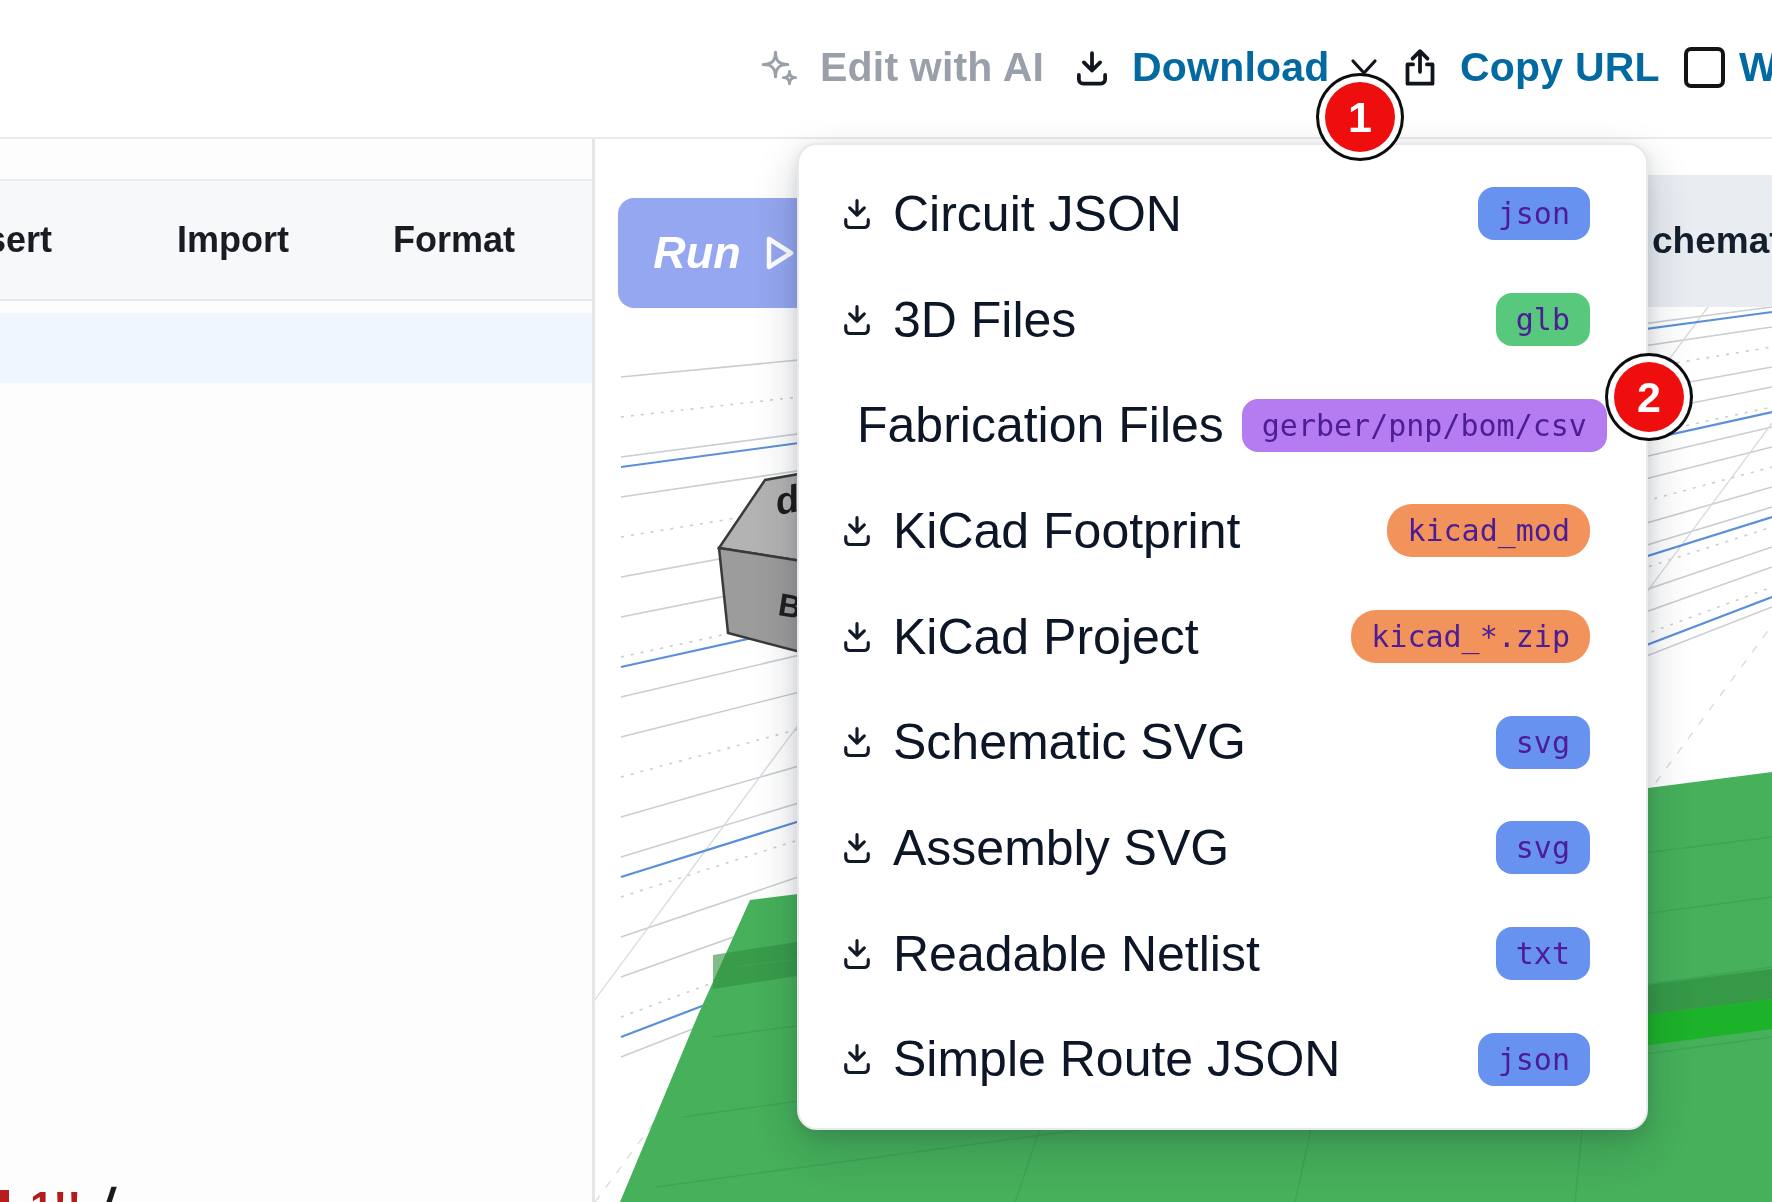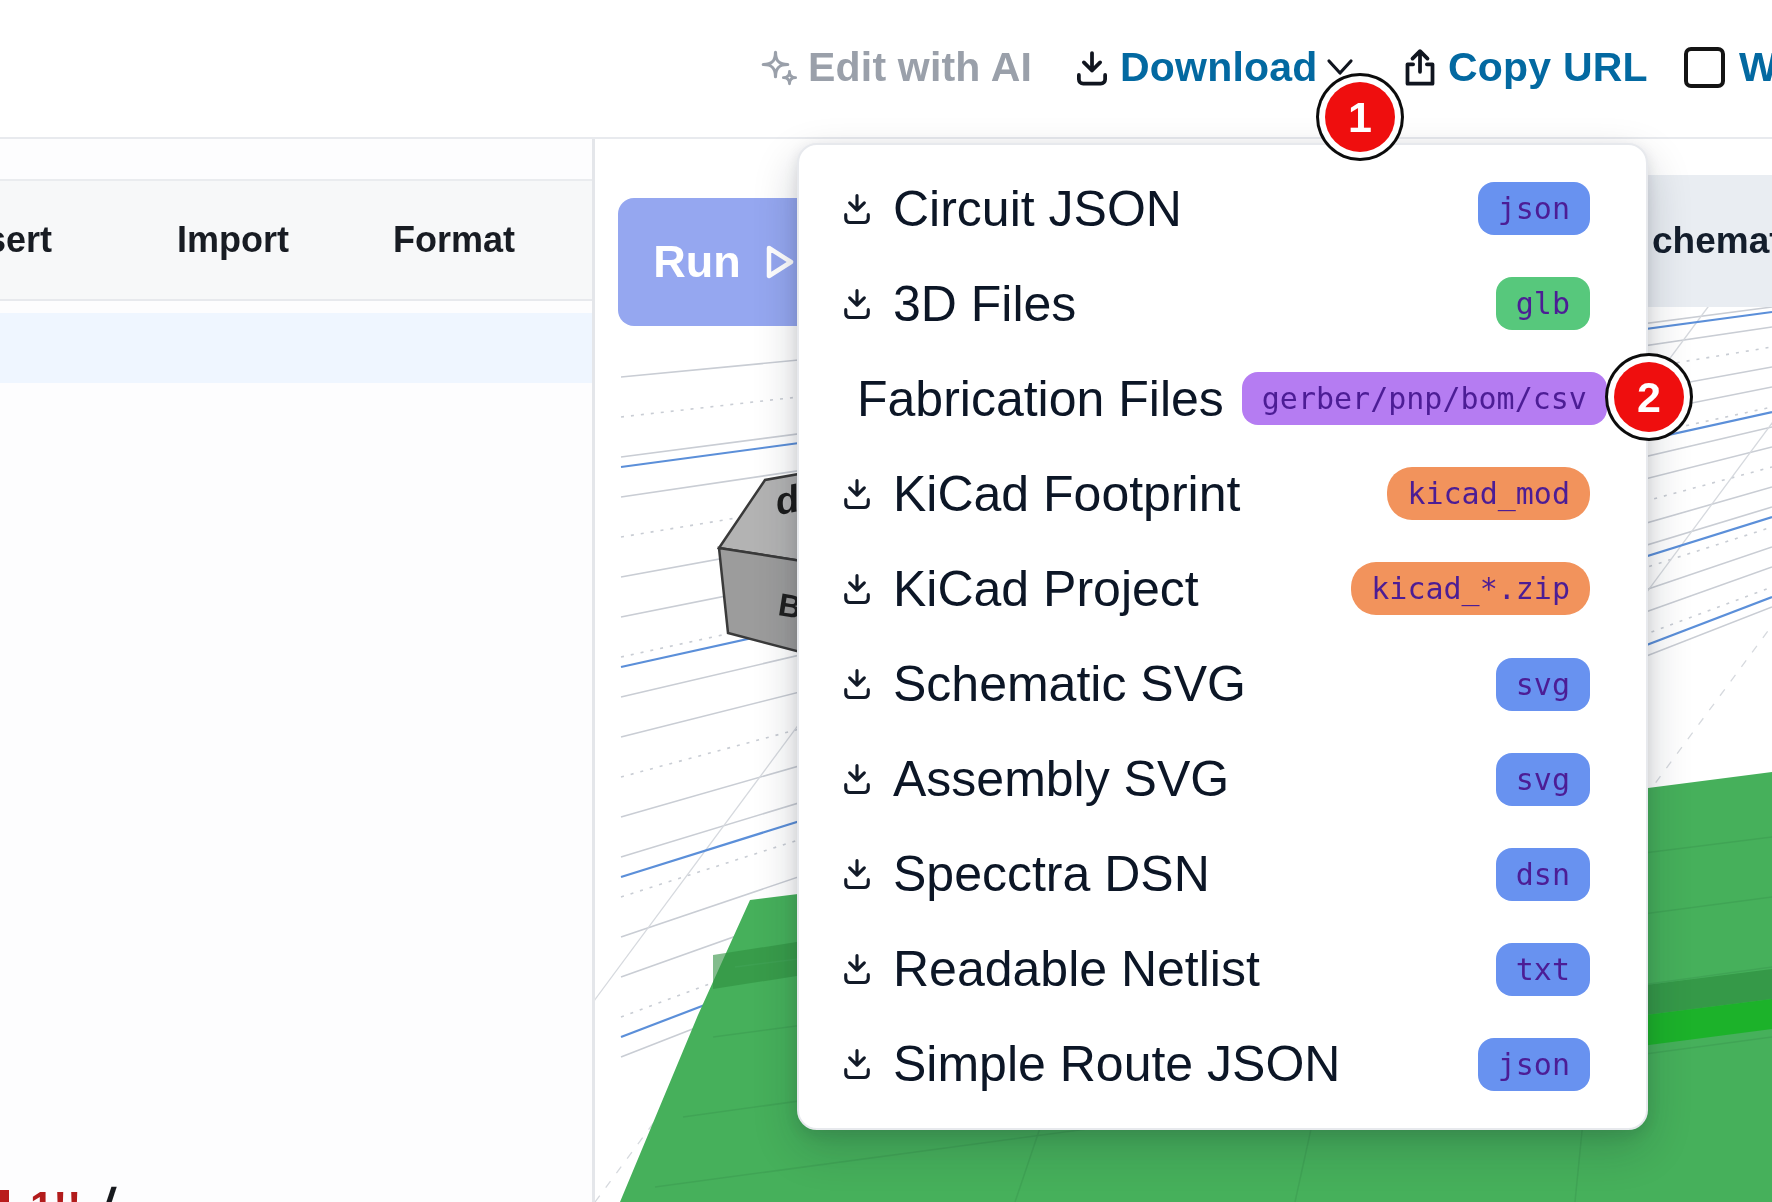--- a/index.html
+++ b/index.html
@@ -3,21 +3,21 @@
 <meta charset="utf-8">
 <style>
   html,body{margin:0;padding:0;background:#fff;}
   body{width:1772px;height:1202px;position:relative;overflow:hidden;
        font-family:"Liberation Sans",sans-serif;color:#0d1320;}
   .abs{position:absolute;}
 
   
   #topbar{left:0;top:0;width:1772px;height:137px;background:#fff;
           border-bottom:2px solid #e8eaee;z-index:5;}
-  .tb-group{position:absolute;top:0;height:135px;display:flex;align-items:center;gap:8px;}
+  .tb-group{position:absolute;top:0;height:135px;display:flex;align-items:center;gap:20px;}
   .tb-label{font-size:41px;font-weight:600;letter-spacing:.2px;white-space:nowrap;}
   .tb-muted{color:#9aa0aa;}
   .tb-dark{color:#0369a1;}
   .tb-ic{display:block;}
 
   
   #left-panel{left:0;top:137px;width:592px;height:1065px;background:#fdfdfe;z-index:2;overflow:hidden;}
   #panel-divider{left:592px;top:139px;width:3px;height:1063px;background:#e4e6ea;z-index:3;}
   #menubar{position:absolute;left:0;top:42px;width:592px;height:118px;background:#f7f8f9;
            border-top:2px solid #eaecef;border-bottom:2px solid #e7e9ed;
@@ -33,22 +33,22 @@
   #err-slash{position:absolute;left:102px;top:-10px;font-size:46px;font-weight:600;color:#17191d;transform:skewX(-8deg);}
 
   
   #viewport{left:595px;top:137px;width:1177px;height:1065px;background:#ffffff;z-index:1;overflow:hidden;}
   #scene-svg{position:absolute;left:0;top:0;}
 
   #tabbar{left:1500px;top:175px;width:272px;height:132px;background:#e9edf2;z-index:4;
           display:flex;align-items:center;overflow:hidden;}
   #tab-label{position:absolute;left:152px;font-size:37px;font-weight:700;color:#141e2c;white-space:nowrap;}
 
-  #run-btn{left:618px;top:198px;width:212px;height:128px;background:#95a7f0;border-radius:16px;
-           display:flex;align-items:center;justify-content:center;gap:24px;z-index:4;border:none;}
+  #run-btn{left:618px;top:198px;width:212px;height:110px;background:#95a7f0;border-radius:16px;
+           display:flex;align-items:center;justify-content:center;gap:24px;z-index:4;border:none;font-style:italic;}
   #run-label{color:#fff;font-size:45px;font-weight:700;}
 
   
   #dropdown{left:797px;top:143px;width:851px;height:987px;background:#fff;
             border:2px solid #e7e9ed;border-radius:20px;box-sizing:border-box;
             box-shadow:0 18px 45px rgba(15,23,42,.20), 0 4px 14px rgba(15,23,42,.10);
             z-index:10;display:flex;flex-direction:column;padding:16px 0;}
   .dd-item{flex:1;display:flex;align-items:center;padding:0 56px 0 40px;gap:18px;cursor:pointer;}
   .dd-label{font-size:50px;font-weight:500;color:#0c1626;white-space:nowrap;}
   .badge{margin-left:auto;font-family:"DejaVu Sans Mono",monospace;font-size:30px;color:#4c1d95;
@@ -260,28 +260,20 @@
 
   <div class="dd-item">
     <svg width="36" height="36" viewBox="0 0 32 32">
         <path d="M16 4 V17 M9.5 10.5 L16 17 L22.5 10.5" fill="none" stroke="#121a28" stroke-width="2.8" stroke-linecap="round" stroke-linejoin="round"></path>
         <path d="M6 21 V24.5 A3.5 3.5 0 0 0 9.5 28 H22.5 A3.5 3.5 0 0 0 26 24.5 V21" fill="none" stroke="#121a28" stroke-width="2.8" stroke-linecap="round"></path>
       </svg>
     <span class="dd-label">Assembly SVG</span>
     <span class="badge badge-blue">svg</span>
   </div>
 
-  <div class="dd-item">
-    <svg width="36" height="36" viewBox="0 0 32 32">
-        <path d="M16 4 V17 M9.5 10.5 L16 17 L22.5 10.5" fill="none" stroke="#121a28" stroke-width="2.8" stroke-linecap="round" stroke-linejoin="round"></path>
-        <path d="M6 21 V24.5 A3.5 3.5 0 0 0 9.5 28 H22.5 A3.5 3.5 0 0 0 26 24.5 V21" fill="none" stroke="#121a28" stroke-width="2.8" stroke-linecap="round"></path>
-      </svg>
-    <span class="dd-label">Specctra DSN</span>
-    <span class="badge badge-blue">dsn</span>
-  </div>
 
   <div class="dd-item">
     <svg width="36" height="36" viewBox="0 0 32 32">
         <path d="M16 4 V17 M9.5 10.5 L16 17 L22.5 10.5" fill="none" stroke="#121a28" stroke-width="2.8" stroke-linecap="round" stroke-linejoin="round"></path>
         <path d="M6 21 V24.5 A3.5 3.5 0 0 0 9.5 28 H22.5 A3.5 3.5 0 0 0 26 24.5 V21" fill="none" stroke="#121a28" stroke-width="2.8" stroke-linecap="round"></path>
       </svg>
     <span class="dd-label">Readable Netlist</span>
     <span class="badge badge-blue">txt</span>
   </div>
 

